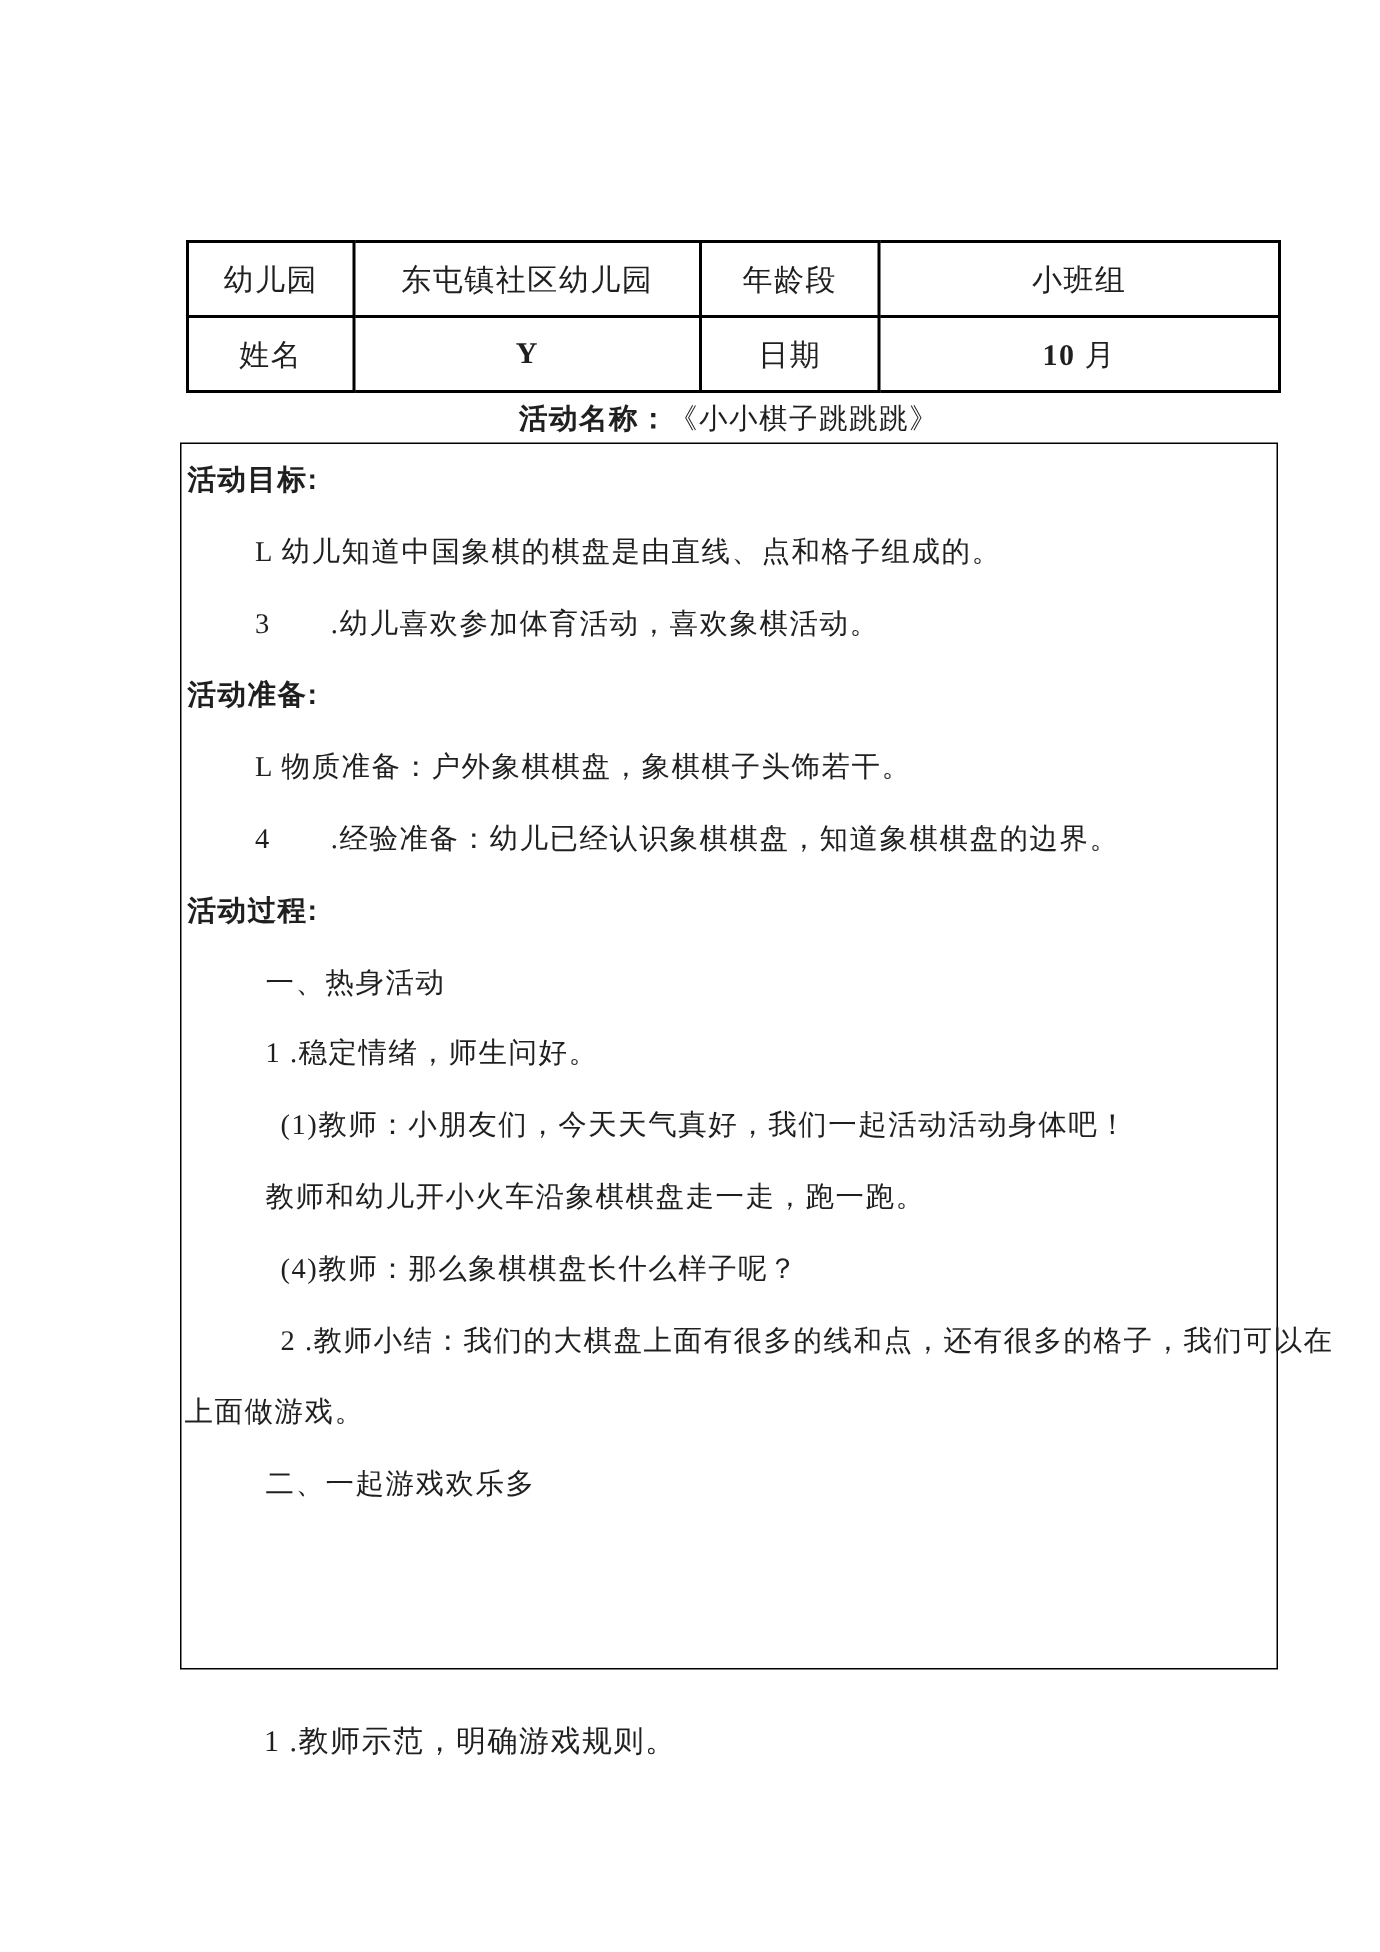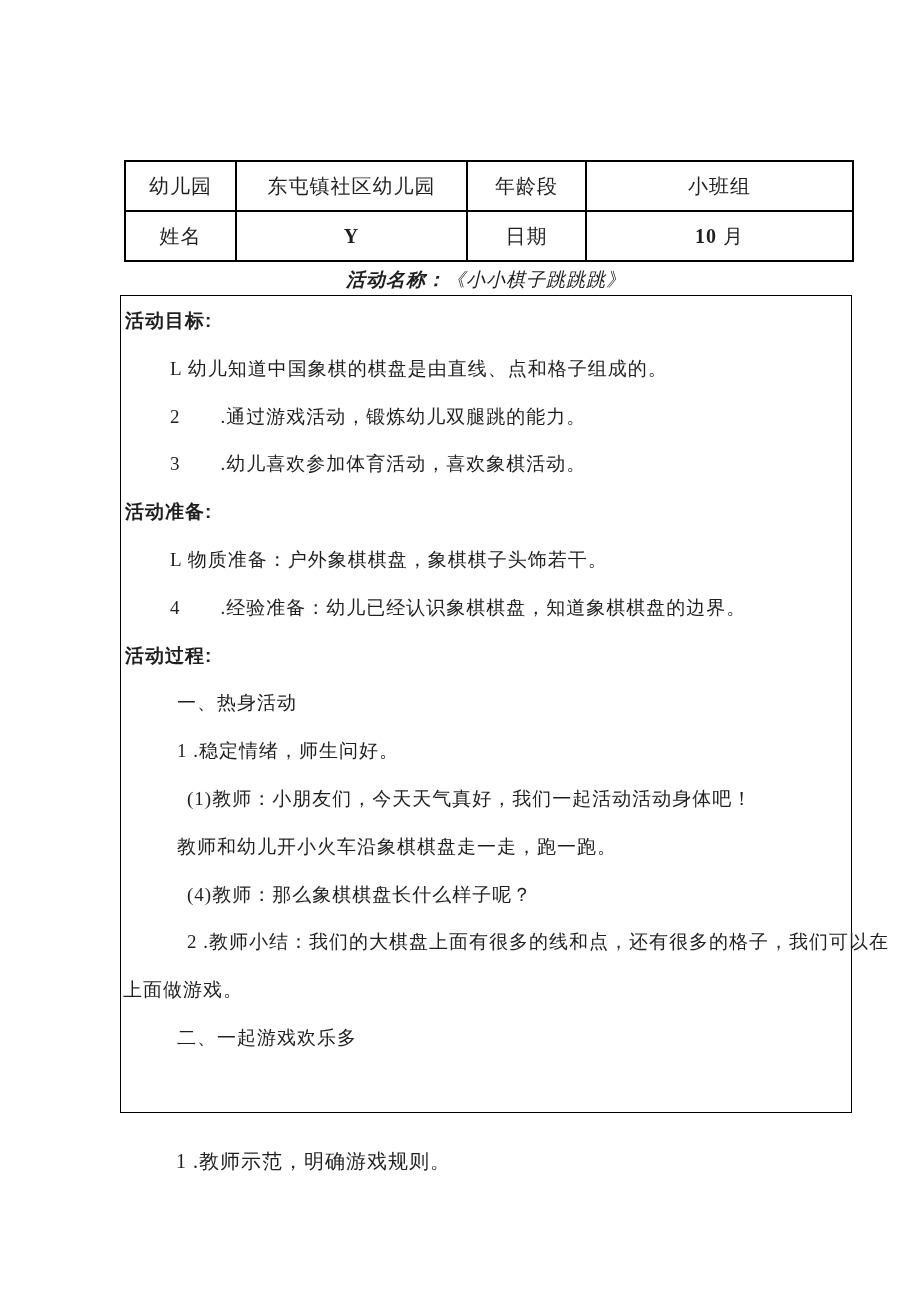--- a/index.html
+++ b/index.html
@@ -43,21 +43,20 @@
     position: absolute;
     left: 120px;
     top: 265px;
     width: 732px;
     height: 30px;
     line-height: 30px;
     text-align: center;
     font-size: 19px;
     letter-spacing: 1px;
     white-space: pre;
-    font-style: italic;
   }
   .activity-title .t-label {
     font-family: "Liberation Sans", "DejaVu Sans", sans-serif;
     font-weight: bold;
   }
   .activity-title .t-value {
     font-family: "Liberation Serif", "DejaVu Serif", serif;
   }
 
   
@@ -123,21 +122,20 @@
     </tr>
   </tbody>
     </table>
 
   <div class="activity-title"><span class="t-label">活动名称：</span><span class="t-value">《小小棋子跳跳跳》</span></div>
 
   <div class="content-box">
 
     <div class="bline heading">活动目标:</div>
     <div class="bline indent-a">L 幼儿知道中国象棋的棋盘是由直线、点和格子组成的。</div>
-    <div class="bline indent-a">2　　.通过游戏活动，锻炼幼儿双腿跳的能力。</div>
     <div class="bline indent-a">3　　.幼儿喜欢参加体育活动，喜欢象棋活动。</div>
 
     <div class="bline heading">活动准备:</div>
     <div class="bline indent-a">L 物质准备：户外象棋棋盘，象棋棋子头饰若干。</div>
     <div class="bline indent-a">4　　.经验准备：幼儿已经认识象棋棋盘，知道象棋棋盘的边界。</div>
 
     <div class="bline heading">活动过程:</div>
     <div class="bline indent-b">一、热身活动</div>
     <div class="bline indent-b">1 .稳定情绪，师生问好。</div>
     <div class="bline indent-c">(1)教师：小朋友们，今天天气真好，我们一起活动活动身体吧！</div>

